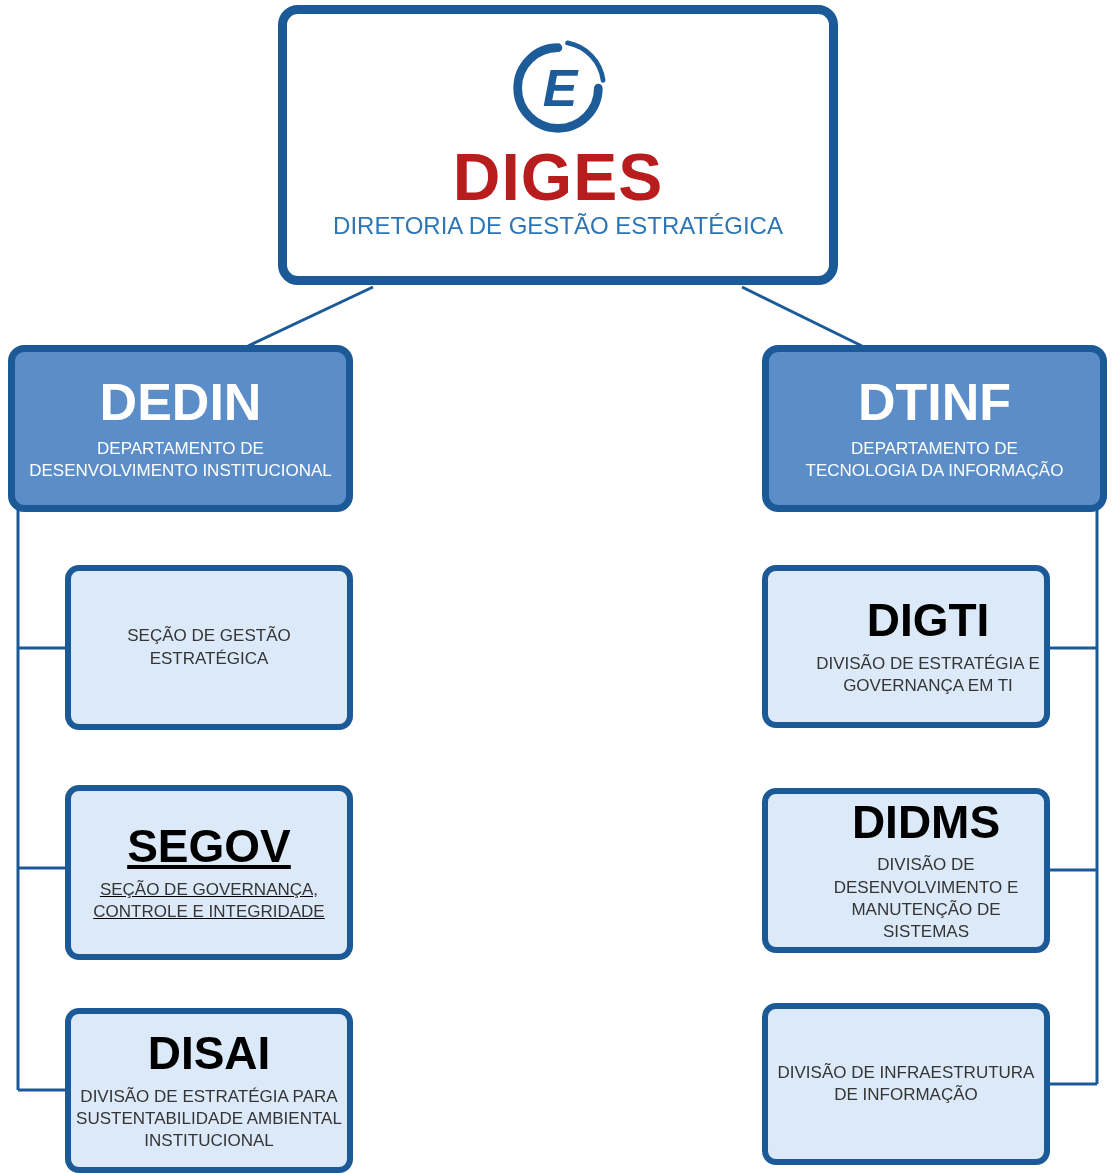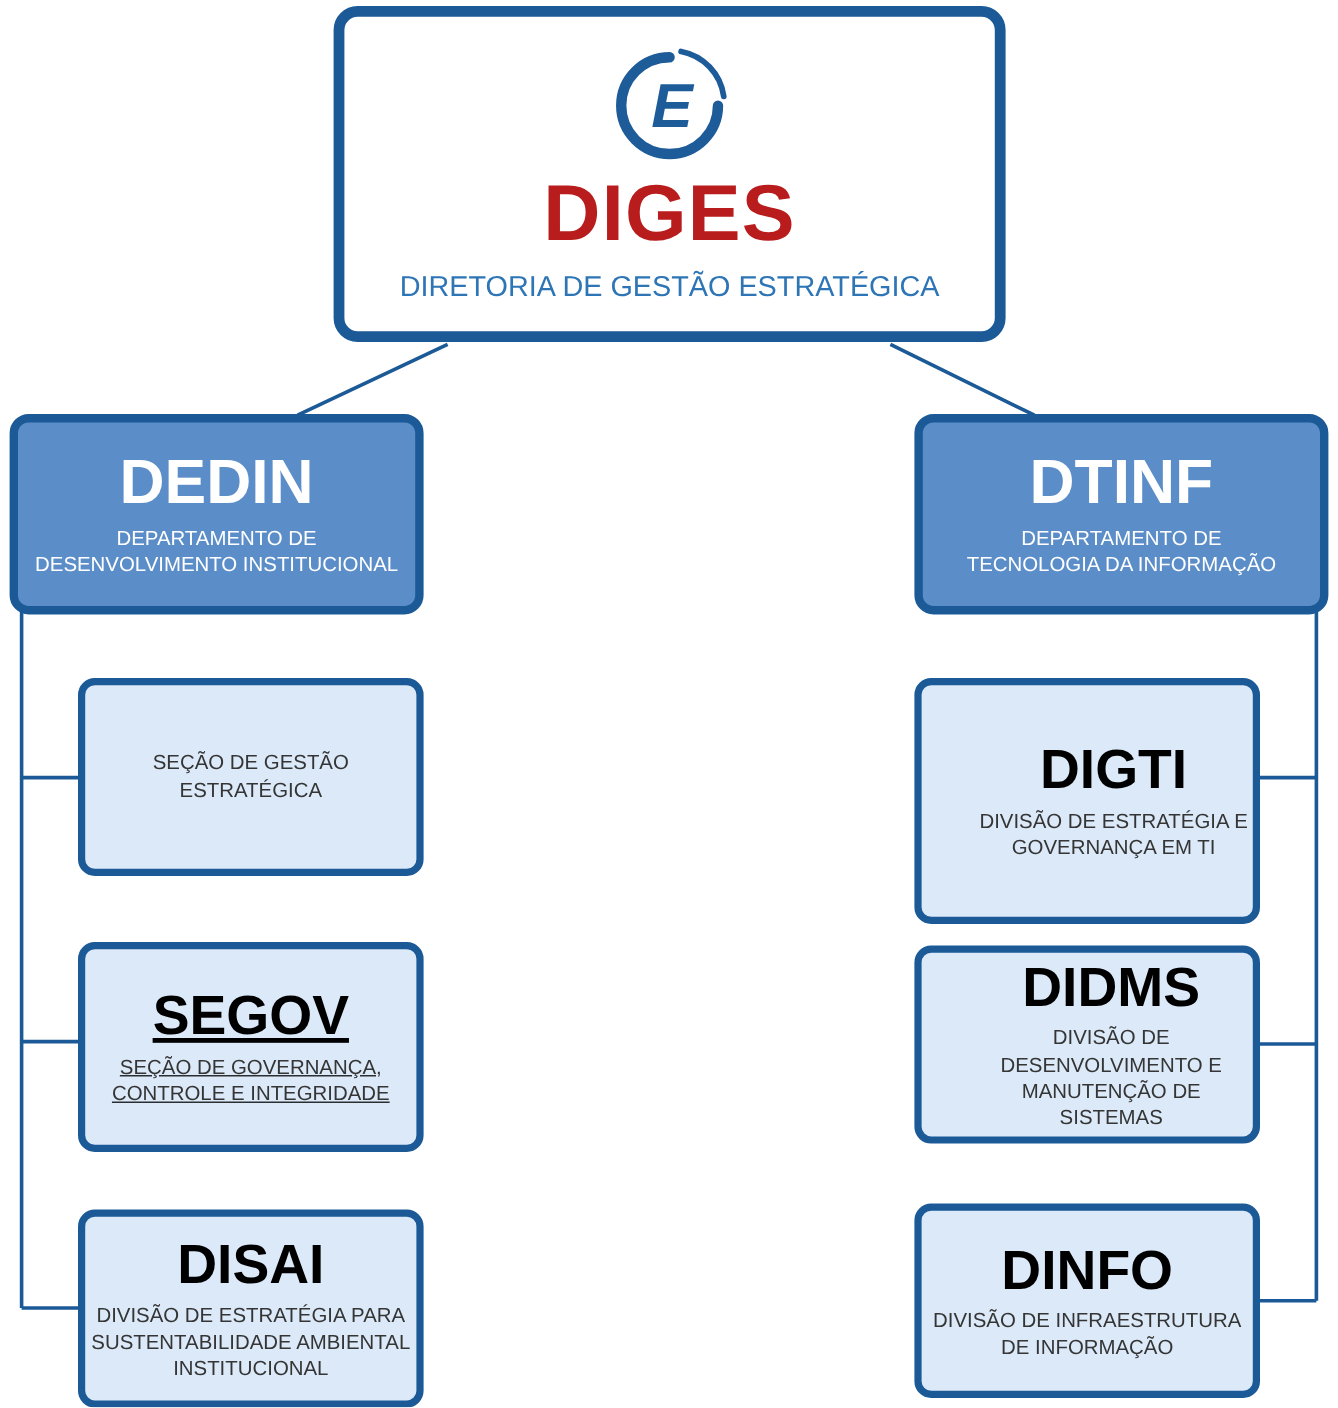--- a/index.html
+++ b/index.html
@@ -45,21 +45,21 @@
   .root .code {
     font-size: 66px;
     font-weight: bold;
     color: #b91c1c;
     line-height: 1.0;
     letter-spacing: 1px;
   }
   .root .name {
     font-size: 24px;
     color: #2e75b6;
-    margin-top: 16px;
+    margin-top: 2px;
     white-space: pre-line;
     line-height: 1.15;
   }
 
   
   .node.branch {
     width: 345px; height: 167px;
     background: #5b8dc8;
     border: 7px solid #1b5a97;
     border-radius: 16px;
@@ -96,21 +96,21 @@
   .unit .name {
     font-size: 17px;
     color: #353535;
     white-space: pre-line;
     line-height: 1.3;
   }
 
   #unit-seges { left: 65px;  top: 565px;  height: 165px; }
   #unit-segov { left: 65px;  top: 785px;  height: 175px; text-decoration: underline; }
   #unit-disai { left: 65px;  top: 1008px; height: 165px; }
-  #unit-digti { left: 762px; top: 565px;  height: 205px; padding-left: 44px; }
+  #unit-digti { left: 762px; top: 565px;  height: 163px; padding-left: 44px; }
   #unit-didms { left: 762px; top: 788px;  height: 165px; padding-left: 40px; }
   #unit-dinfo { left: 762px; top: 1003px; height: 162px; }
 </style>
 </head>
 <body>
 
 <div class="canvas">
 
   <svg class="connectors" viewBox="0 0 1115 1173" xmlns="http://www.w3.org/2000/svg">
 
@@ -175,18 +175,17 @@
 GOVERNANÇA EM TI</div>
   </div>
 
   <div class="node unit" id="unit-didms">
     <div class="code">DIDMS</div>
     <div class="name">DIVISÃO DE DESENVOLVIMENTO E
 MANUTENÇÃO DE SISTEMAS</div>
   </div>
 
   <div class="node unit" id="unit-dinfo">
-    <div class="code">DINFO</div>
     <div class="name">DIVISÃO DE INFRAESTRUTURA
 DE INFORMAÇÃO</div>
   </div>
 
 </div>
 
 </body></html>

